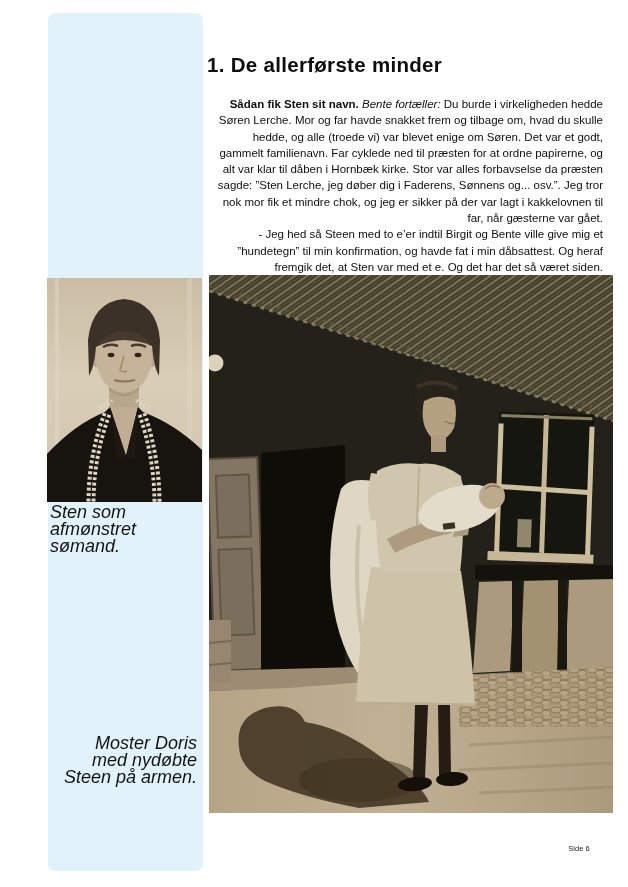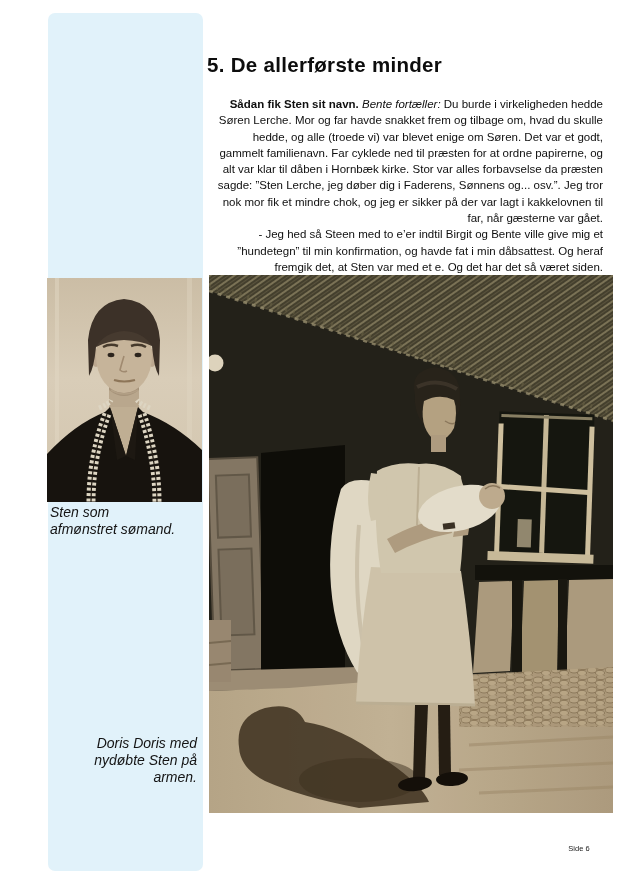--- a/index.html
+++ b/index.html
@@ -24,37 +24,37 @@
     font-size:11.5px;line-height:16.3px;color:#0f0f0f;
     text-align:right;
   }
   .body-par b{font-weight:bold;}
   .body-par i{font-style:italic;}
   .photo{position:absolute;overflow:hidden;}
   .photo svg{display:block;}
   .portrait{left:47px;top:278px;width:155px;height:224px;}
   .mainphoto{left:209px;top:275px;width:404px;height:538px;}
   .caption{
-    position:absolute;font-style:italic;font-size:14px;line-height:17px;color:#141414;
+    position:absolute;font-style:italic;font-size:18px;line-height:17px;color:#141414;
   }
   .caption-1{left:50px;top:504px;width:128px;text-align:left;}
   .caption-2{left:63px;top:735px;width:134px;text-align:right;}
   .page-number{
     position:absolute;left:561px;top:844px;width:36px;text-align:center;
     font-size:7.5px;color:#222;
   }
 </style>
 </head>
 <body>
 
 <div>
 
   <div class="band"></div>
 
-  <h1 class="title">5. De allerførste minder</h1>
+  <h1 class="title">1. De allerførste minder</h1>
 
   <p class="body-par"><b>Sådan fik Sten sit navn. </b><i>Bente fortæller: </i><span>Du burde i virkeligheden hedde Søren Lerche. Mor og far havde snakket frem og tilbage om, hvad du skulle hedde, og alle (troede vi) var blevet enige om Søren. Det var et godt, gammelt familienavn. Far cyklede ned til præsten for at ordne papirerne, og alt var klar til dåben i Hornbæk kirke. Stor var alles forbavselse da præsten sagde: ”Sten Lerche, jeg døber dig i Faderens, Sønnens og... osv.”. Jeg tror nok mor fik et mindre chok, og jeg er sikker på der var lagt i kakkelovnen til far, når gæsterne var gået.</span><br><span>- Jeg hed så Steen med to e’er indtil Birgit og Bente ville give mig et ”hundetegn” til min konfirmation, og havde fat i min dåbsattest. Og heraf fremgik det, at Sten var med et e. Og det har det så været siden.</span></p>
 
   <figure class="photo portrait" style="margin:0" role="img" aria-label="Black-and-white portrait of a young man with dark hair wearing a dark shirt with white embroidered trim">
     <svg width="155" height="224" viewBox="0 0 155 224">
       <defs>
         <linearGradient id="pbg" x1="0" y1="0" x2="0" y2="1">
           <stop offset="0" stop-color="#cbbda5"></stop>
           <stop offset="0.45" stop-color="#d9cdb8"></stop>
           <stop offset="1" stop-color="#d2c5ae"></stop>
@@ -203,17 +203,17 @@
         <path d="M229,430 L241,430 L242,500 L230,500 Z" fill="#241d14"></path>
 
         <ellipse cx="206" cy="509" rx="17" ry="7" fill="#120e09" transform="rotate(-6 206 509)"></ellipse>
         <ellipse cx="243" cy="504" rx="16" ry="7" fill="#120e09" transform="rotate(-4 243 504)"></ellipse>
       </g>
 
       <rect width="404" height="538" fill="#3a2f1d" opacity="0.05"></rect>
     </svg>
   </figure>
 
-  <figcaption class="caption caption-2">Doris Doris med nydøbte Sten på armen.</figcaption>
+  <figcaption class="caption caption-2">Moster Doris med nydøbte Steen på armen.</figcaption>
 
   <div class="page-number">Side 6</div>
 
 </div>
 
 </body></html>

